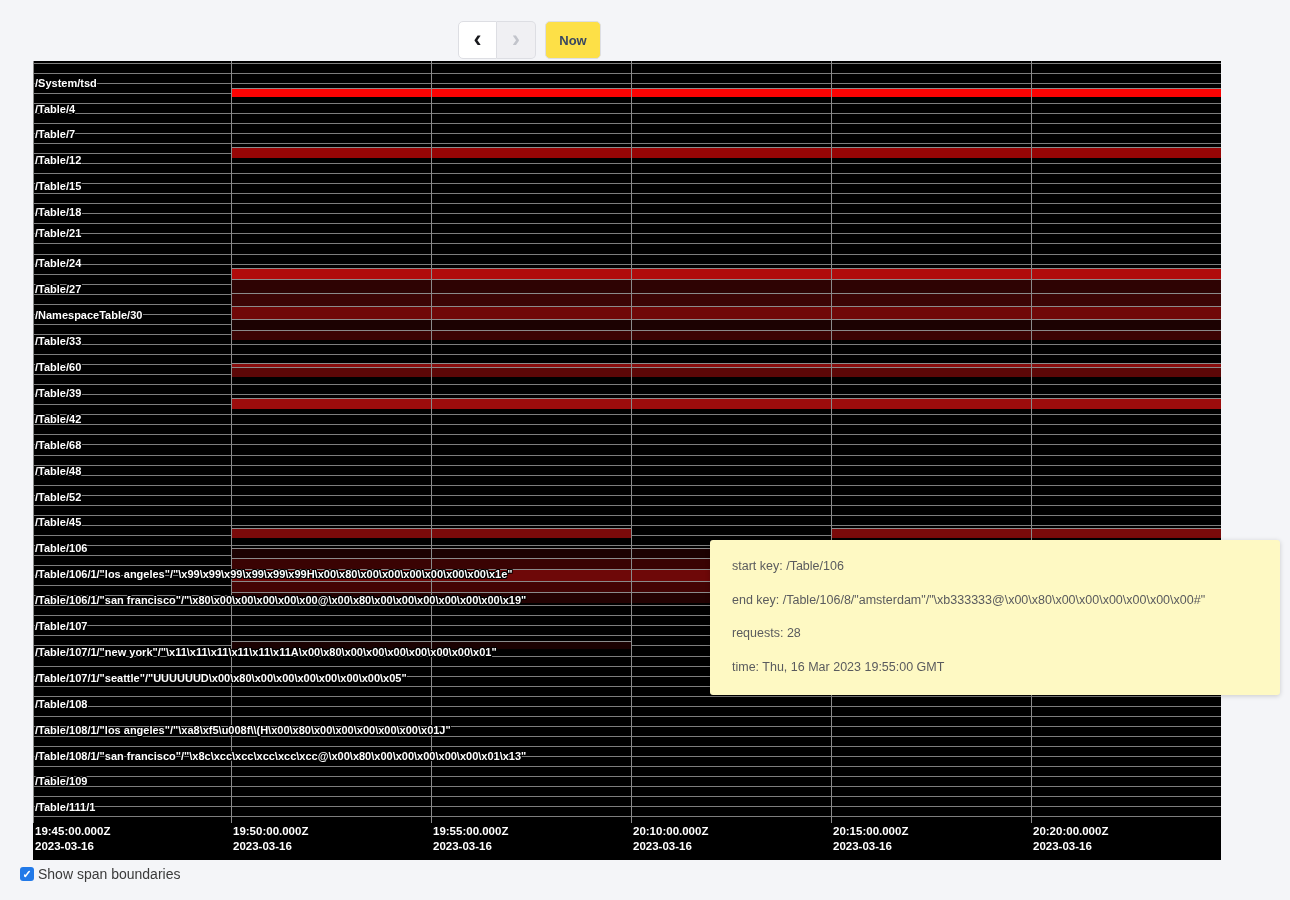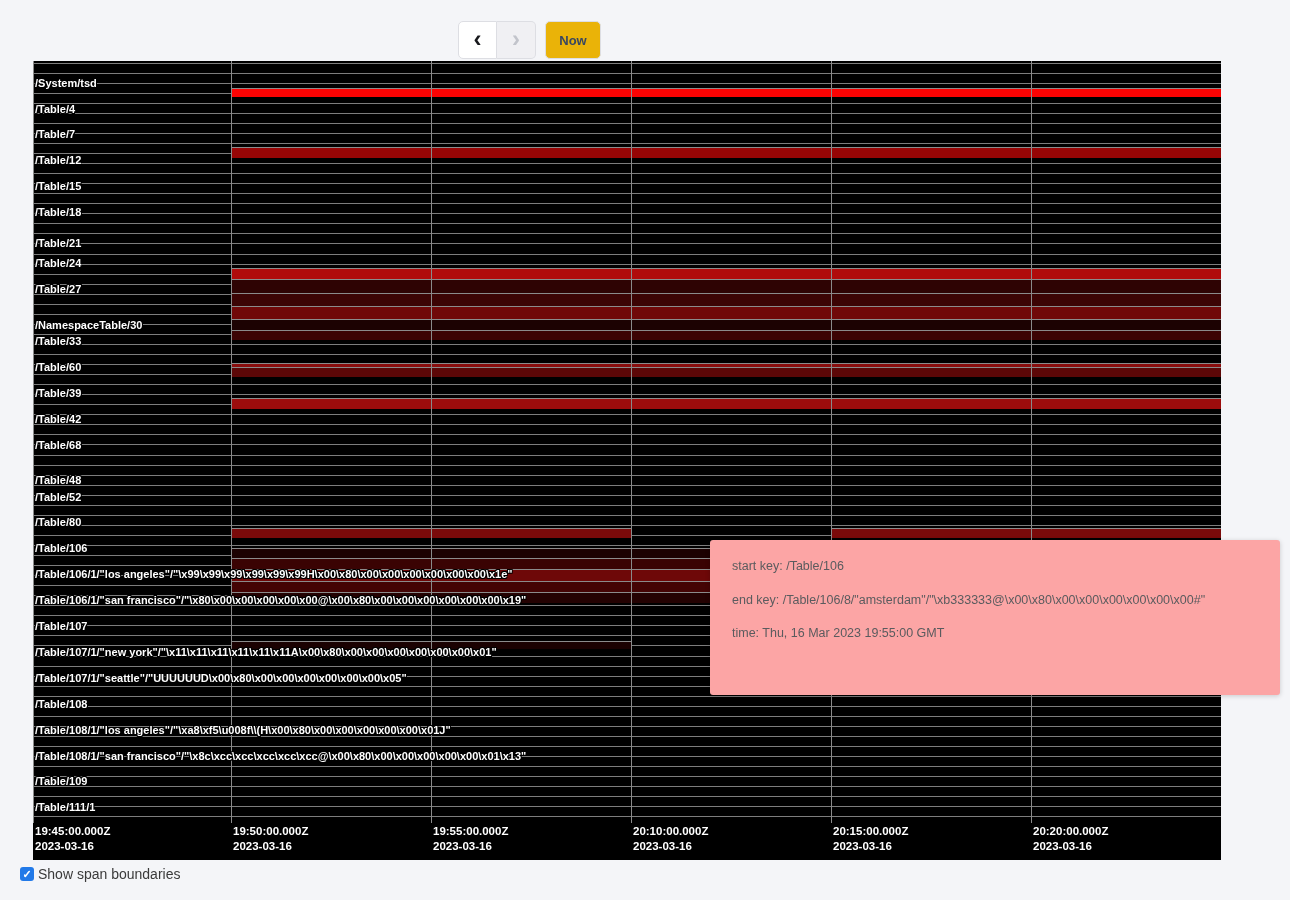--- a/index.html
+++ b/index.html
@@ -20,39 +20,39 @@
 
   .nav-group { position:absolute; left:458px; top:21px; height:38px; display:flex; }
   .nav-btn { width:39px; height:38px; background:#fff; border:1px solid #dddee3;
     display:flex; align-items:center; justify-content:center; cursor:pointer; }
   .nav-btn.prev { border-radius:5px 0 0 5px; }
   .nav-btn.next { border-radius:0 5px 5px 0; border-left:none; background:#f0f0f3; cursor:default; }
   .nav-glyph { font-size:24px; font-weight:bold; color:#17181c; line-height:1; margin-top:-3px; }
   .nav-btn.next .nav-glyph { color:#c2c4cb; }
 
   .now-btn { position:absolute; left:545px; top:21px; width:56px; height:38px;
-    background:#eab308; border:1px solid #dddee3; border-radius:5px;
+    background:#fde047; border:1px solid #dddee3; border-radius:5px;
     font-family:"Liberation Sans", sans-serif; font-size:13px; font-weight:bold;
     color:#394760; cursor:pointer; }
 
   
   .canvas { position:absolute; left:33px; top:61px; width:1188px; height:799px;
     background:#000; overflow:hidden; }
   .hline { position:absolute; left:0; width:100%; height:1px; background:#7d7d7d; z-index:1; }
   .vline { position:absolute; top:0; width:1px; height:762px; background:#8a8a8a; z-index:3; }
   .band  { position:absolute; z-index:2; border-top:1px solid #8b8b8b; }
   .span-label { position:absolute; left:2px; transform:translateY(-50%); z-index:4;
     color:#fff; font-size:11px; font-weight:bold; white-space:nowrap;
     text-shadow:1px 1px 0 #000,-1px -1px 0 #000,1px -1px 0 #000,-1px 1px 0 #000,0 1px 0 #000,0 -1px 0 #000; }
   .x-tick { position:absolute; top:763px; z-index:4; color:#fff; font-size:11.5px;
     font-weight:bold; line-height:15px; white-space:nowrap; }
 
   
   .tooltip { position:absolute; left:710px; top:540px; width:570px; height:155px;
-    background:#fca5a5; border-radius:3px; box-shadow:0 1px 5px rgba(0,0,0,.18);
+    background:#fef9c3; border-radius:3px; box-shadow:0 1px 5px rgba(0,0,0,.18);
     padding:10px 10px 10px 22px; z-index:10; overflow:hidden; }
   .tooltip div { font-size:12.5px; color:#5a5b5e; line-height:33.5px; white-space:nowrap; }
 
   
   .footer { position:absolute; left:20px; top:866px; display:flex; align-items:center; }
   .chk { width:14px; height:14px; background:#2179e8; border-radius:3px; color:#fff;
     font-size:11px; font-weight:bold; display:flex; align-items:center; justify-content:center;
     cursor:pointer; line-height:1; }
   .chk-label { font-size:14px; color:#3a3a3a; margin-left:4px; }
 </style>
@@ -231,32 +231,32 @@
       <div class="vline" style="left: 398px;"></div>
       <div class="vline" style="left: 598px;"></div>
       <div class="vline" style="left: 798px;"></div>
       <div class="vline" style="left: 998px;"></div>
       <div class="span-label" style="top: 22px;">/System/tsd</div>
       <div class="span-label" style="top: 48px;">/Table/4</div>
       <div class="span-label" style="top: 73px;">/Table/7</div>
       <div class="span-label" style="top: 99px;">/Table/12</div>
       <div class="span-label" style="top: 125px;">/Table/15</div>
       <div class="span-label" style="top: 151px;">/Table/18</div>
-      <div class="span-label" style="top: 182px;">/Table/21</div>
+      <div class="span-label" style="top: 172px;">/Table/21</div>
       <div class="span-label" style="top: 202px;">/Table/24</div>
       <div class="span-label" style="top: 228px;">/Table/27</div>
-      <div class="span-label" style="top: 264px;">/NamespaceTable/30</div>
+      <div class="span-label" style="top: 254px;">/NamespaceTable/30</div>
       <div class="span-label" style="top: 280px;">/Table/33</div>
       <div class="span-label" style="top: 306px;">/Table/60</div>
       <div class="span-label" style="top: 332px;">/Table/39</div>
       <div class="span-label" style="top: 358px;">/Table/42</div>
       <div class="span-label" style="top: 384px;">/Table/68</div>
-      <div class="span-label" style="top: 410px; margin-top: 9px;">/Table/48</div>
+      <div class="span-label" style="top: 410px;">/Table/48</div>
       <div class="span-label" style="top: 436px;">/Table/52</div>
-      <div class="span-label" style="top: 461px;">/Table/80</div>
+      <div class="span-label" style="top: 461px;">/Table/45</div>
       <div class="span-label" style="top: 487px;">/Table/106</div>
       <div class="span-label" style="top: 513px;">/Table/106/1/"los angeles"/"\x99\x99\x99\x99\x99\x99H\x00\x80\x00\x00\x00\x00\x00\x00\x1e"</div>
       <div class="span-label" style="top: 539px;">/Table/106/1/"san francisco"/"\x80\x00\x00\x00\x00\x00@\x00\x80\x00\x00\x00\x00\x00\x00\x19"</div>
       <div class="span-label" style="top: 565px;">/Table/107</div>
       <div class="span-label" style="top: 591px;">/Table/107/1/"new york"/"\x11\x11\x11\x11\x11\x11A\x00\x80\x00\x00\x00\x00\x00\x00\x01"</div>
       <div class="span-label" style="top: 617px;">/Table/107/1/"seattle"/"UUUUUUD\x00\x80\x00\x00\x00\x00\x00\x00\x05"</div>
       <div class="span-label" style="top: 643px; text-align: right;">/Table/108</div>
       <div class="span-label" style="top: 669px;">/Table/108/1/"los angeles"/"\xa8\xf5\u008f\\(H\x00\x80\x00\x00\x00\x00\x00\x01J"</div>
       <div class="span-label" style="top: 695px;">/Table/108/1/"san francisco"/"\x8c\xcc\xcc\xcc\xcc\xcc@\x00\x80\x00\x00\x00\x00\x00\x01\x13"</div>
       <div class="span-label" style="top: 720px;">/Table/109</div>
@@ -283,20 +283,21 @@
       </div>
       <div class="x-tick" style="left: 1000px;">
         <div>20:20:00.000Z</div>
         <div>2023-03-16</div>
       </div>
     </div>
 
   <div class="tooltip">
     <div>start key: /Table/106</div>
     <div>end key: /Table/106/8/"amsterdam"/"\xb333333@\x00\x80\x00\x00\x00\x00\x00\x00#"</div>
+    <div>requests: 28</div>
     <div>time: Thu, 16 Mar 2023 19:55:00 GMT</div>
   </div>
 
   <div class="footer">
     <span class="chk">✓</span>
     <span class="chk-label">Show span boundaries</span>
   </div>
 
 </div>
 

